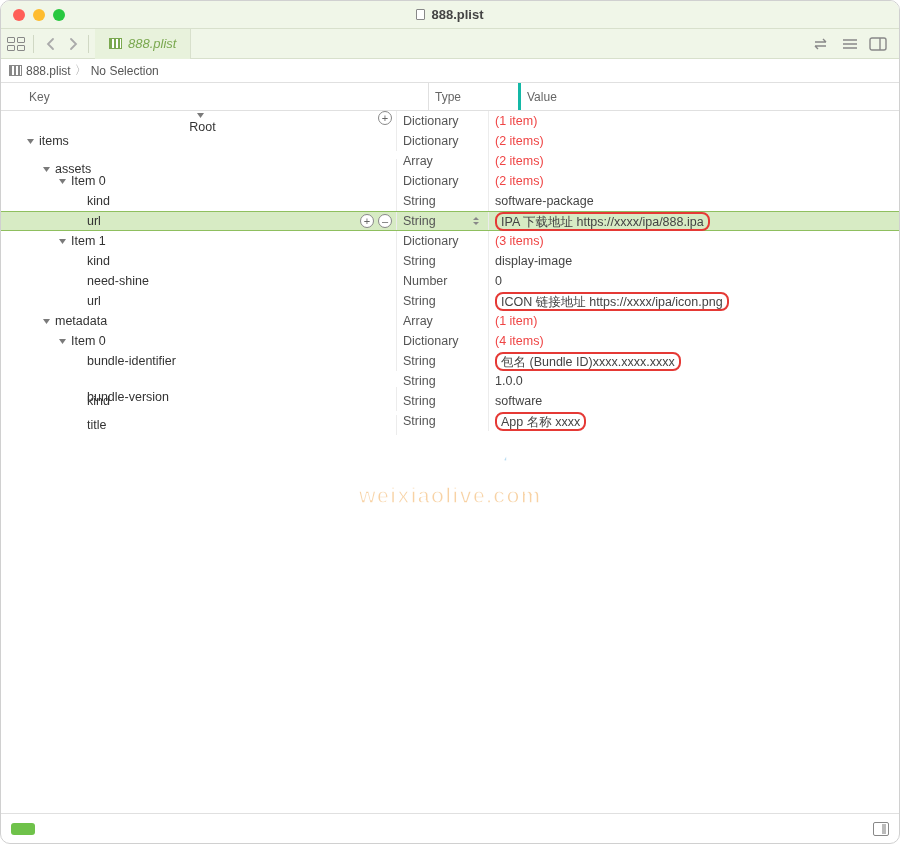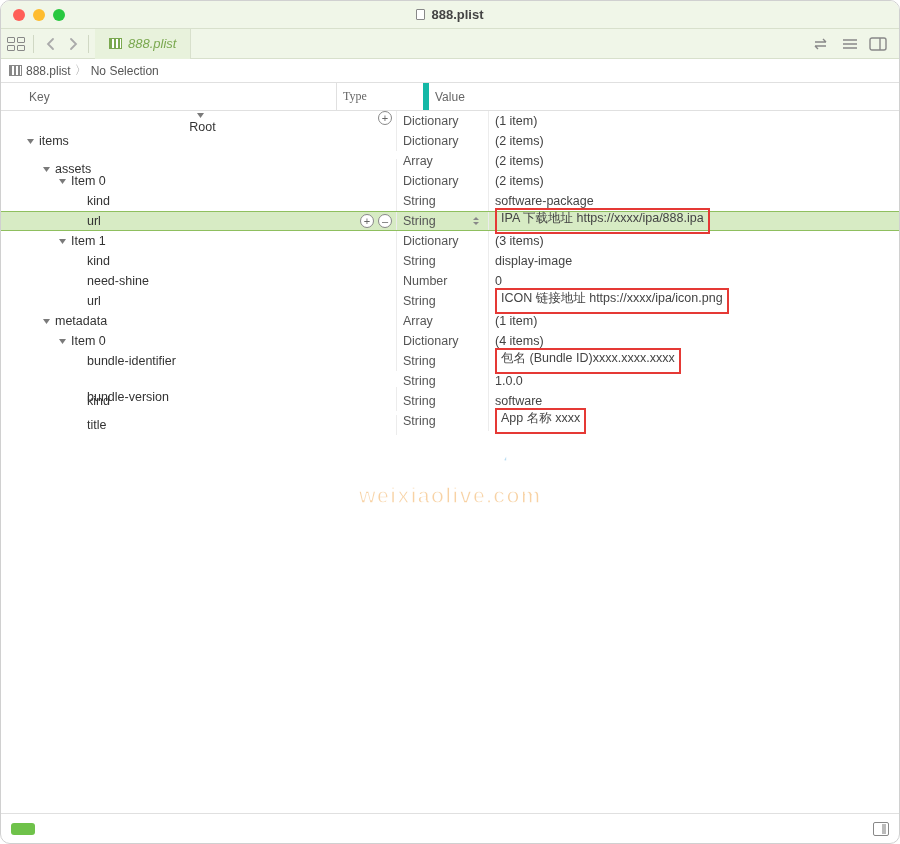--- a/index.html
+++ b/index.html
@@ -102,22 +102,22 @@
   .breadcrumb .plist-table-icon { border-color: #888; background: linear-gradient(to right,#888 2px,transparent 2px) 0 0/4px 100%, #fff; }
   .chev { color: #999; }
   
   .hdr {
     height: 28px;
     border-bottom: 1px solid #e0e0e0;
     display: flex; align-items: center;
     font-size: 12px;
     color: #666;
   }
-  .col-key { width: 336px; padding-left: 28px; border-right: 1px solid #e0e0e0; height: 100%; display:flex; align-items:center; }
-  .col-type { width: 92px; padding-left: 6px; border-right: 6px solid #14b8a6; height: 100%; display:flex; align-items:center;font-family:Liberation Serif, serif; }
+  .col-key { width: 428px; padding-left: 28px; border-right: 1px solid #e0e0e0; height: 100%; display:flex; align-items:center; }
+  .col-type { width: 92px; padding-left: 6px; border-right: 3px solid #14b8a6; height: 100%; display:flex; align-items:center; }
   .col-value { flex: 1; padding-left: 6px; height: 100%; display:flex; align-items:center; }
   
   .rows { flex: 1; overflow: auto; position: relative; }
   .row {
     height: 20px;
     display: flex;
     align-items: center;
     border-bottom: 0;
     font-size: 12.5px;
   }
@@ -139,21 +139,21 @@
     border-right: 1px solid #ececec;
     color: #555;
   }
   .vcell {
     flex: 1;
     padding-left: 6px;
     display: flex; align-items: center; height: 100%;
     color: #444;
     position: relative;
   }
-  .vcell .faded { color: #404040; }
+  .vcell .faded { color: #ef4444; }
   .disc {
     width: 10px; height: 10px; margin-right: 4px;
     display: inline-flex; align-items: center; justify-content: center;
     color: #7a7a7a;
   }
   .disc svg { fill: #7a7a7a; }
   .keytxt { color: #333; }
   .circle-btn {
     width: 14px; height: 14px; border-radius: 50%;
     border: 1px solid #888;
@@ -165,24 +165,24 @@
     position: absolute; right: 4px; display: flex; gap: 4px;
   }
   .updown {
     position: absolute; right: 4px; width: 12px; height: 16px;
     display: flex; flex-direction: column; justify-content: center; color: #888;
   }
   .updown svg { fill: #888; }
   .hl {
     display: inline-block;
     border: 2px solid #e53935;
-    border-radius: 0;
+    border-radius: 8px;
     padding: 0 4px;
     line-height: 16px;
-    height: 26px;
+    height: 19px;
   }
   
   .watermark {
     position: absolute;
     left: 50%; top: 50%;
     transform: translate(-50%, -35%);
     text-align: center;
     pointer-events: none;
     opacity: 0.5;
   }

